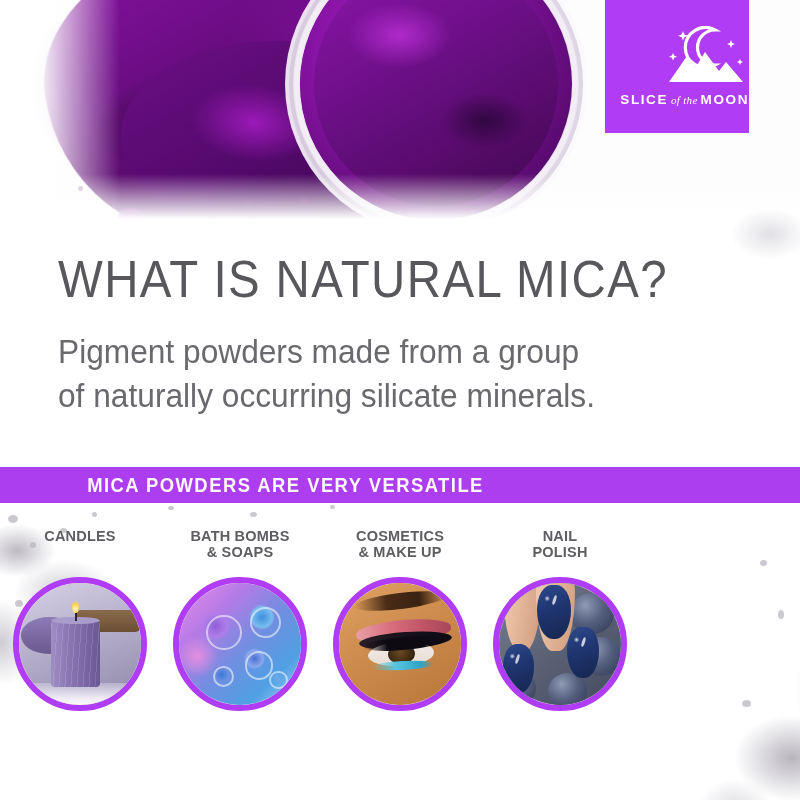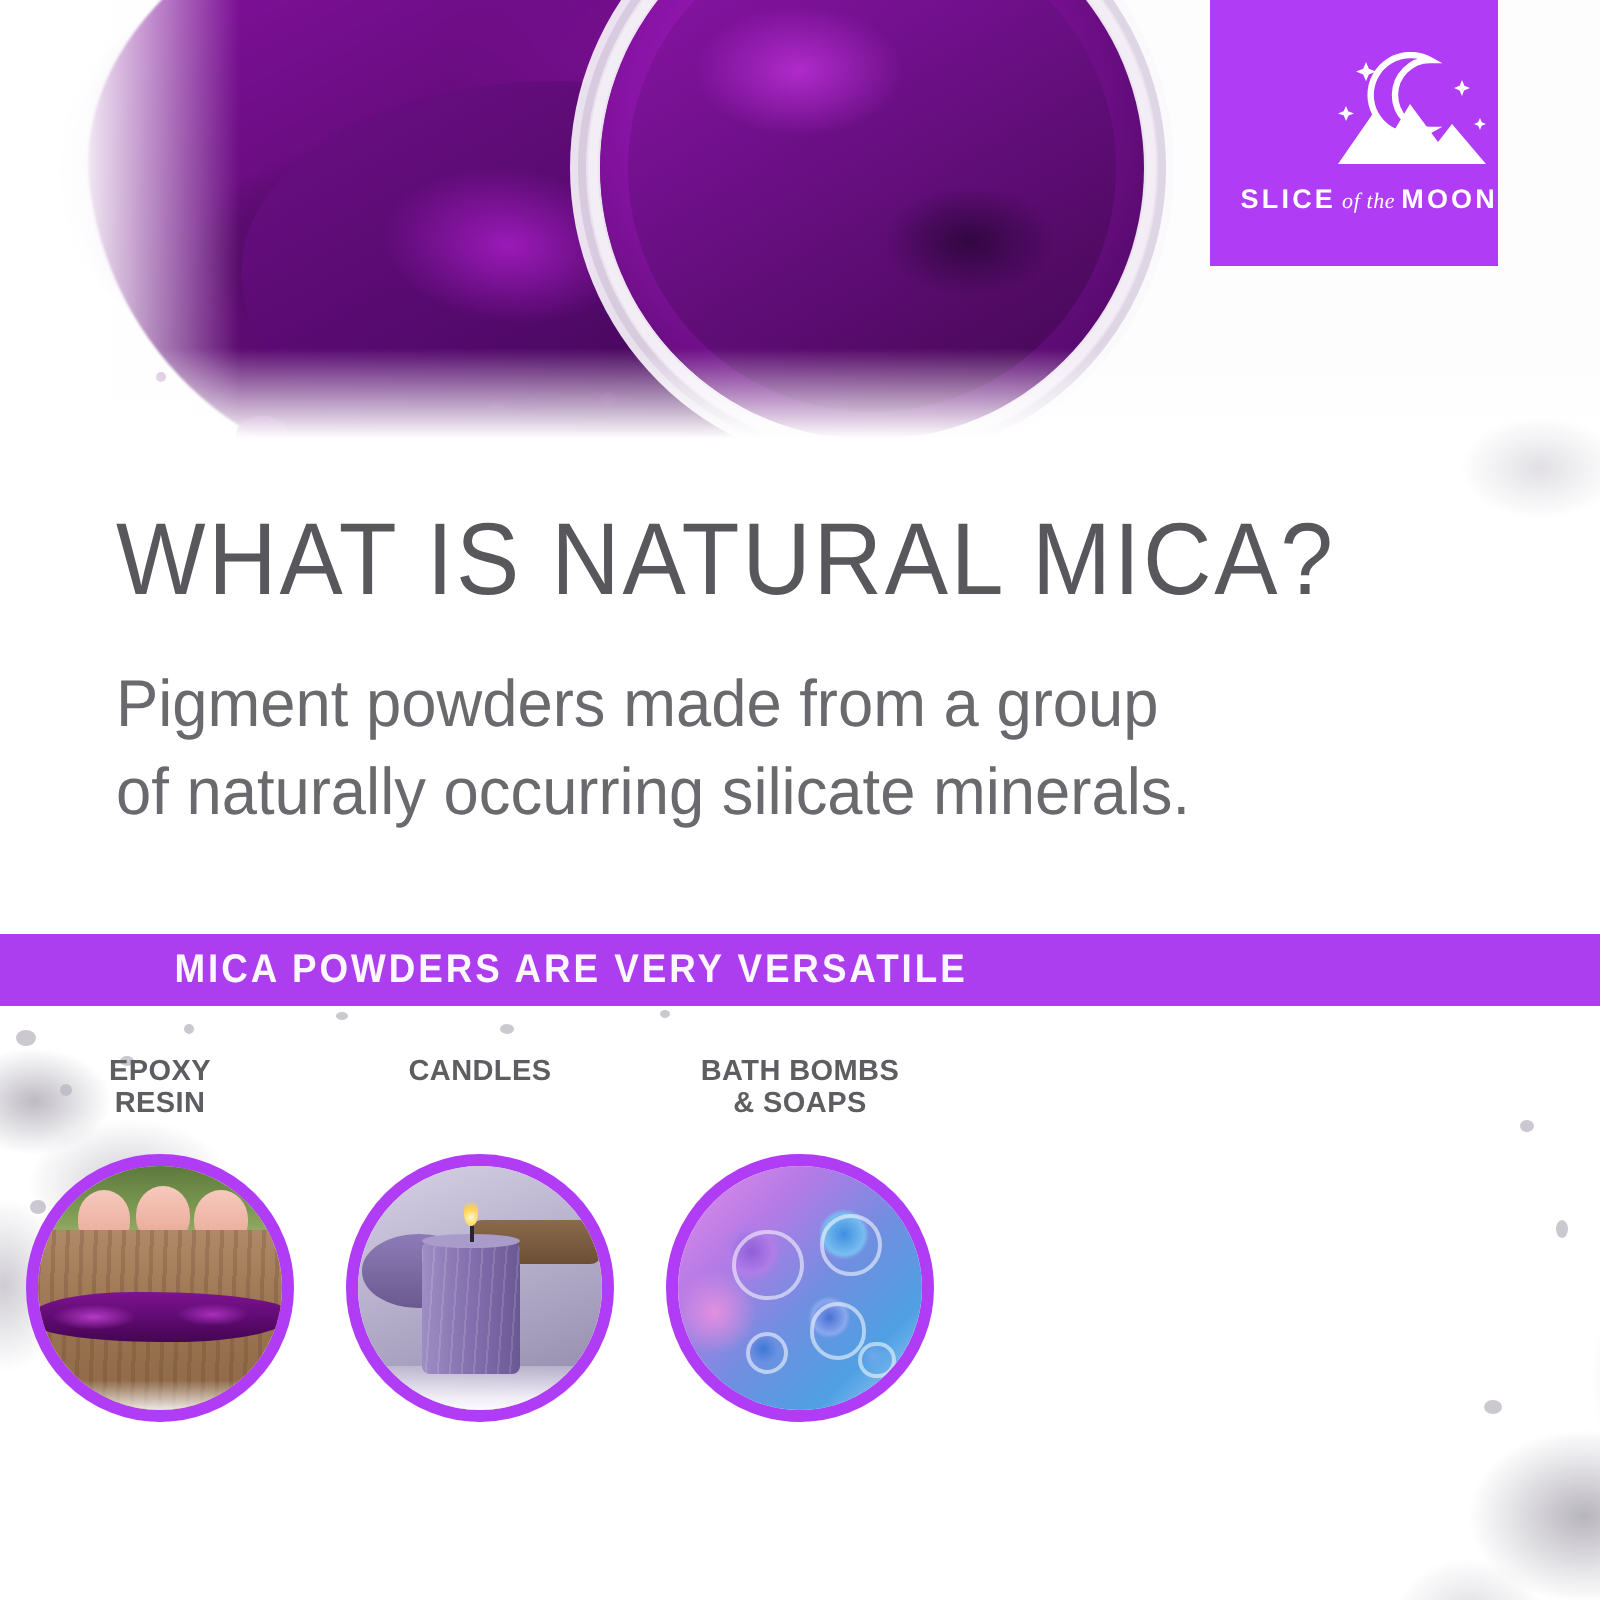--- a/index.html
+++ b/index.html
@@ -320,37 +320,20 @@
     <div>Pigment powders made from a group</div>
     <div>of naturally occurring silicate minerals.</div>
   </div>
 
   <div class="banner">
     <span>MICA POWDERS ARE VERY VERSATILE</span>
   </div>
 
   <div class="cats">
 
-    <div class="cat">
-      <div class="cat-label">
-        <div>EPOXY</div>
-        <div>RESIN</div>
-      </div>
-      <div class="thumb">
-        <div class="art">
-          <div class="t1-a"></div>
-          <div class="t1-flower" style="left:16%;"></div>
-          <div class="t1-flower" style="left:40%;top:8%;"></div>
-          <div class="t1-flower" style="left:64%;"></div>
-          <div class="t1-wood"></div>
-          <div class="t1-resin"></div>
-          <div class="t1-shadow"></div>
-        </div>
-      </div>
-    </div>
 
     <div class="cat">
       <div class="cat-label">
         <div>CANDLES</div>
         <div></div>
       </div>
       <div class="thumb">
         <div class="art">
           <div class="t3-bg"></div>
           <div class="t3-wood"></div>
@@ -374,17 +357,59 @@
           <div class="t2"></div>
           <div class="t2-b" style="left:22%;top:26%;width:26%;height:26%;"></div>
           <div class="t2-b" style="left:58%;top:20%;width:22%;height:22%;"></div>
           <div class="t2-b" style="left:54%;top:56%;width:20%;height:20%;"></div>
           <div class="t2-b" style="left:28%;top:68%;width:14%;height:14%;"></div>
           <div class="t2-b" style="left:74%;top:72%;width:12%;height:12%;"></div>
         </div>
       </div>
     </div>
 
-
+    <div class="cat">
+      <div class="cat-label">
+        <div>COSMETICS</div>
+        <div>&amp; MAKE UP</div>
+      </div>
+      <div class="thumb">
+        <div class="art">
+          <div class="t4-skin"></div>
+          <div class="t4-brow"></div>
+          <div class="t4-shadow"></div>
+          <div class="t4-lid"></div>
+          <div class="t4-eye">
+              <div class="t4-iris"></div>
+            </div>
+          <div class="t4-lash"></div>
+          <div class="t4-lower"></div>
+        </div>
+      </div>
+    </div>
+
+    <div class="cat">
+      <div class="cat-label">
+        <div>NAIL</div>
+        <div>POLISH</div>
+      </div>
+      <div class="thumb">
+        <div class="art">
+          <div class="t5-bg"></div>
+          <div class="t5-berry" style="left:58%;top:8%;width:36%;height:34%;"></div>
+          <div class="t5-berry" style="left:66%;top:44%;width:34%;height:32%;"></div>
+          <div class="t5-berry" style="left:40%;top:74%;width:32%;height:30%;"></div>
+          <div class="t5-berry" style="left:2%;top:72%;width:28%;height:28%;"></div>
+          <div class="t5-finger" style="left:4%;top:-6%;width:30%;height:62%;"></div>
+          <div class="t5-finger" style="left:30%;top:-14%;width:32%;height:70%;"></div>
+          <div class="t5-nail" style="left:31%;top:2%;width:28%;height:44%;"></div>
+          <div class="t5-nail" style="left:3%;top:50%;width:26%;height:40%;"></div>
+          <div class="t5-nail" style="left:56%;top:36%;width:26%;height:42%;"></div>
+          <div class="t5-gl" style="left:44%;top:10%;"></div>
+          <div class="t5-gl" style="left:14%;top:58%;"></div>
+          <div class="t5-gl" style="left:68%;top:44%;"></div>
+        </div>
+      </div>
+    </div>
 
   </div>
 
 </div>
 
 </body></html>

